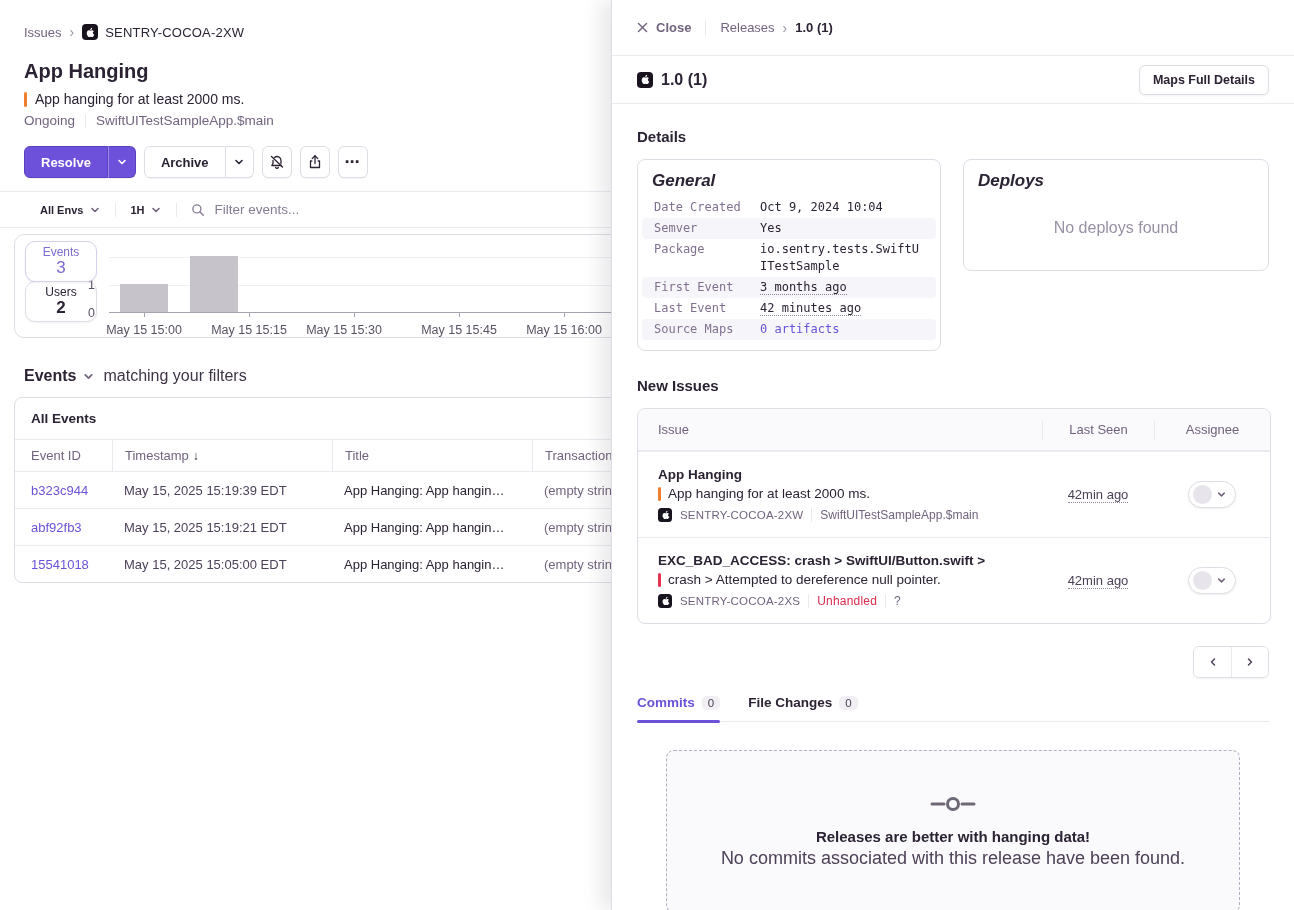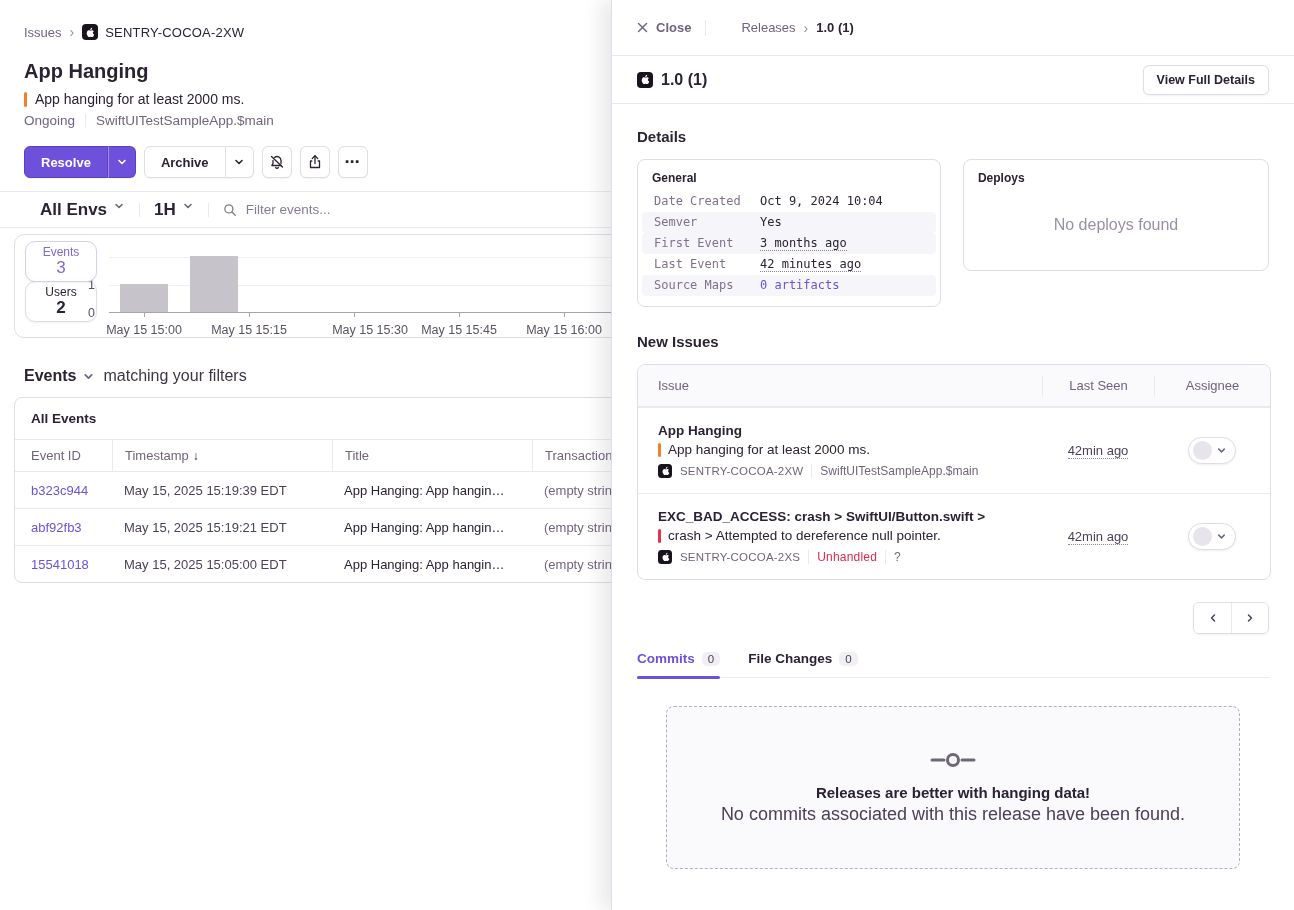--- a/index.html
+++ b/index.html
@@ -33,21 +33,21 @@
   .btn{display:inline-flex;align-items:center;justify-content:center;height:32px;border:1px solid var(--border);background:#fff;border-radius:6px;font-size:13px;font-weight:600;color:var(--text-primary);cursor:pointer;box-shadow:0 1px 1px rgba(43,34,51,.05);font-family:inherit;}
   .split{display:inline-flex;border-radius:6px;box-shadow:0 1px 1px rgba(43,34,51,.05);}
   .split .btn{box-shadow:none;}
   .split .main{border-radius:6px 0 0 6px;padding:15px 16px;}
   .split .caret{border-radius:0 6px 6px 0;width:28px;border-left:0;}
   .split.primary .btn{background:#6E51DA;border-color:#5B41C0;color:#fff;}
   .split.primary .caret{border-left:1px solid rgba(255,255,255,.35);}
   .icon-btn{width:30px;padding:0;}
   .chev{stroke:currentColor;fill:none;stroke-width:1.6;stroke-linecap:round;stroke-linejoin:round;}
   .filter-bar{display:flex;align-items:center;height:37px;border-top:1px solid var(--hairline);border-bottom:1px solid var(--hairline);padding-left:40px;gap:14px;font-size:13px;}
-  .filter-trigger{display:inline-flex;align-items:flex-start;gap:6px;font-weight:700;color:var(--text-primary);background:none;border:none;font-size:17px;cursor:pointer;font-family:inherit;}
+  .filter-trigger{display:inline-flex;align-items:flex-end;gap:6px;font-weight:700;color:var(--text-primary);background:none;border:none;font-size:11px;cursor:pointer;font-family:inherit;}
   .search-wrap{display:inline-flex;align-items:center;gap:9px;flex:1;color:var(--text-tertiary);}
   .search-wrap input{border:none;outline:none;font-size:13.5px;color:var(--text-primary);width:260px;font-family:inherit;background:transparent;}
   .search-wrap input::placeholder{color:#857B93;}
 
   
   .chart-panel{position:relative;margin:6px 0 0 14px;width:1266px;height:104px;border:1px solid var(--border);border-radius:10px;background:#fff;}
   .stat-cards{position:absolute;left:10px;top:6px;width:72px;}
   .stat-card{width:72px;height:41px;border:1px solid var(--border);background:#fff;border-radius:10px;display:flex;flex-direction:column;align-items:center;justify-content:center;cursor:pointer;box-shadow:0 1px 2px rgba(43,34,51,.06);}
   .stat-card+.stat-card{margin-top:-1px;}
   .stat-card .s-label{font-size:12px;font-weight:500;color:var(--text-primary);}
@@ -79,32 +79,32 @@
   .ev-id{color:var(--purple);cursor:pointer;text-decoration:none;}
   .ev-ts{color:#4D4158;}
   .ev-title{color:var(--text-primary);}
   .ev-trans{color:var(--text-secondary);}
 
   
   .drawer{position:absolute;left:611px;top:0;width:683px;height:910px;background:#fff;border-left:1px solid var(--border);box-shadow:-10px 0 18px rgba(43,34,51,.10);}
   .drawer-header{display:flex;align-items:center;height:56px;padding:0 25px;gap:14px;border-bottom:1px solid var(--hairline);font-size:13px;color:var(--text-secondary);}
   .close-btn{display:inline-flex;align-items:center;gap:8px;background:none;border:none;color:var(--text-secondary);font-size:13px;font-weight:600;cursor:pointer;font-family:inherit;}
   .dh-sep{width:1px;height:16px;background:var(--hairline);}
-  .dh-crumbs{display:flex;align-items:center;gap:8px;margin-left:21px;}
+  .dh-crumbs{display:flex;align-items:center;gap:8px;}
   .dh-crumbs a{color:var(--text-secondary);text-decoration:none;cursor:pointer;}
   .dh-current{color:var(--text-primary);font-weight:600;}
   .release-row{display:flex;align-items:center;height:48px;padding:0 25px;border-bottom:1px solid var(--hairline);}
   .release-title{display:flex;align-items:center;gap:8px;font-size:16px;font-weight:700;}
   .vfd-btn{margin-left:auto;height:30px;padding:0 13px;border:1px solid var(--border);border-radius:6px;background:#fff;font-size:12.5px;font-weight:600;color:var(--text-primary);cursor:pointer;box-shadow:0 1px 2px rgba(43,34,51,.06);font-family:inherit;}
   .drawer-body{padding:24px 25px 0 25px;}
   .section-h{font-size:15px;font-weight:700;color:var(--text-primary);}
   .details-grid{display:flex;gap:22px;margin-top:14px;align-items:flex-start;}
   .card{border:1px solid var(--border);border-radius:8px;background:#fff;}
   .card-general{width:306px;padding:11px 2px 10px 2px;}
-  .card h4{font-size:12px;font-weight:700;padding:0 12px 6px 12px;}
+  .card h4{font-size:17px;font-weight:700;padding:0 12px 6px 12px;font-style:italic;}
   .kv-row{display:grid;grid-template-columns:106px 1fr;padding:2px 12px;margin:0 2px;border-radius:4px;font-family:"DejaVu Sans Mono","Liberation Mono",monospace;font-size:12px;line-height:17px;align-items:start;}
   .kv-row.stripe{background:var(--stripe);}
   .kv-label{color:#80708F;}
   .kv-value{color:var(--text-primary);word-break:break-all;}
   .dotted{border-bottom:1px dotted #8F8598;cursor:default;}
   .kv-link{color:var(--purple);cursor:pointer;text-decoration:none;margin-top:28px;}
   .card-deploys{width:308px;height:112px;padding:11px 14px;display:flex;flex-direction:column;}
   .deploys-empty{flex:1;display:flex;align-items:center;justify-content:center;font-size:16px;color:var(--text-tertiary);}
 
   .ni-heading{margin-top:26px;}
@@ -252,21 +252,21 @@
             <div class="y-label" style="left: -36px; top: 48px;">0</div>
             <div class="y-label" style="left: -36px; top: 20px;">1</div>
             <div class="y-label" style="left: -36px; top: -8px;">2</div>
             <div class="bar-rect" title="May 15 15:00: 1" style="left: 11px; width: 48px; height: 28px;"></div>
             <div class="bar-rect" title="May 15 15:10: 2" style="left: 81px; width: 48px; height: 56px;"></div>
             <div class="tick-mark" style="left: 35px;"></div>
             <div class="x-label" style="left: -17px;">May 15 15:00</div>
             <div class="tick-mark" style="left: 140px;"></div>
             <div class="x-label" style="left: 88px;">May 15 15:15</div>
             <div class="tick-mark" style="left: 245px;"></div>
-            <div class="x-label" style="left: 209px;">May 15 15:30</div>
+            <div class="x-label" style="left: 183px;">May 15 15:30</div>
             <div class="tick-mark" style="left: 350px;"></div>
             <div class="x-label" style="left: 298px;">May 15 15:45</div>
             <div class="tick-mark" style="left: 455px;"></div>
             <div class="x-label" style="left: 403px;">May 15 16:00</div>
           </div>
       </div>
     </div>
 
     <div class="lp-pad">
       <div class="events-heading">
@@ -337,36 +337,40 @@
 
     <div class="release-row">
       <span class="release-title">
         <span class="apple-badge">
           <svg width="10" height="11" viewBox="0 0 15 17" fill="#fff">
               <path d="M11.9 9c0-1.7 1.4-2.5 1.5-2.6-.8-1.2-2.1-1.4-2.5-1.4-1.1-.1-2.1.6-2.6.6-.5 0-1.4-.6-2.3-.6-1.2 0-2.3.7-2.9 1.8C1.8 9 2.7 12.1 3.9 13.8c.6.8 1.3 1.8 2.3 1.7.9 0 1.3-.6 2.3-.6 1 0 1.4.6 2.3.6 1 0 1.6-.9 2.2-1.7.7-1 1-2 1-2.1-.1 0-2-.8-2.1-2.7zM10.1 3.7c.5-.6.9-1.5.8-2.4-.8 0-1.7.5-2.2 1.1-.5.6-.9 1.5-.8 2.3.9.1 1.7-.4 2.2-1z"></path>
             </svg>
         </span>
         <span>1.0 (1)</span>
       </span>
-      <button class="vfd-btn">View Full Details</button>
+      <button class="vfd-btn">Maps Full Details</button>
     </div>
 
     <div class="drawer-body">
       <h3 class="section-h">Details</h3>
 
       <div class="details-grid">
         <div class="card card-general">
           <h4>General</h4>
           <div class="kv-row">
             <span class="kv-label">Date Created</span>
             <span class="kv-value">Oct 9, 2024 10:04</span>
           </div>
           <div class="kv-row stripe">
             <span class="kv-label">Semver</span>
             <span class="kv-value">Yes</span>
+          </div>
+          <div class="kv-row">
+            <span class="kv-label">Package</span>
+            <span class="kv-value">io.sentry.tests.SwiftUITestSample</span>
           </div>
           <div class="kv-row stripe">
             <span class="kv-label">First Event</span>
             <span class="kv-value"><span class="dotted">3 months ago</span></span>
           </div>
           <div class="kv-row">
             <span class="kv-label">Last Event</span>
             <span class="kv-value"><span class="dotted">42 minutes ago</span></span>
           </div>
           <div class="kv-row stripe">

